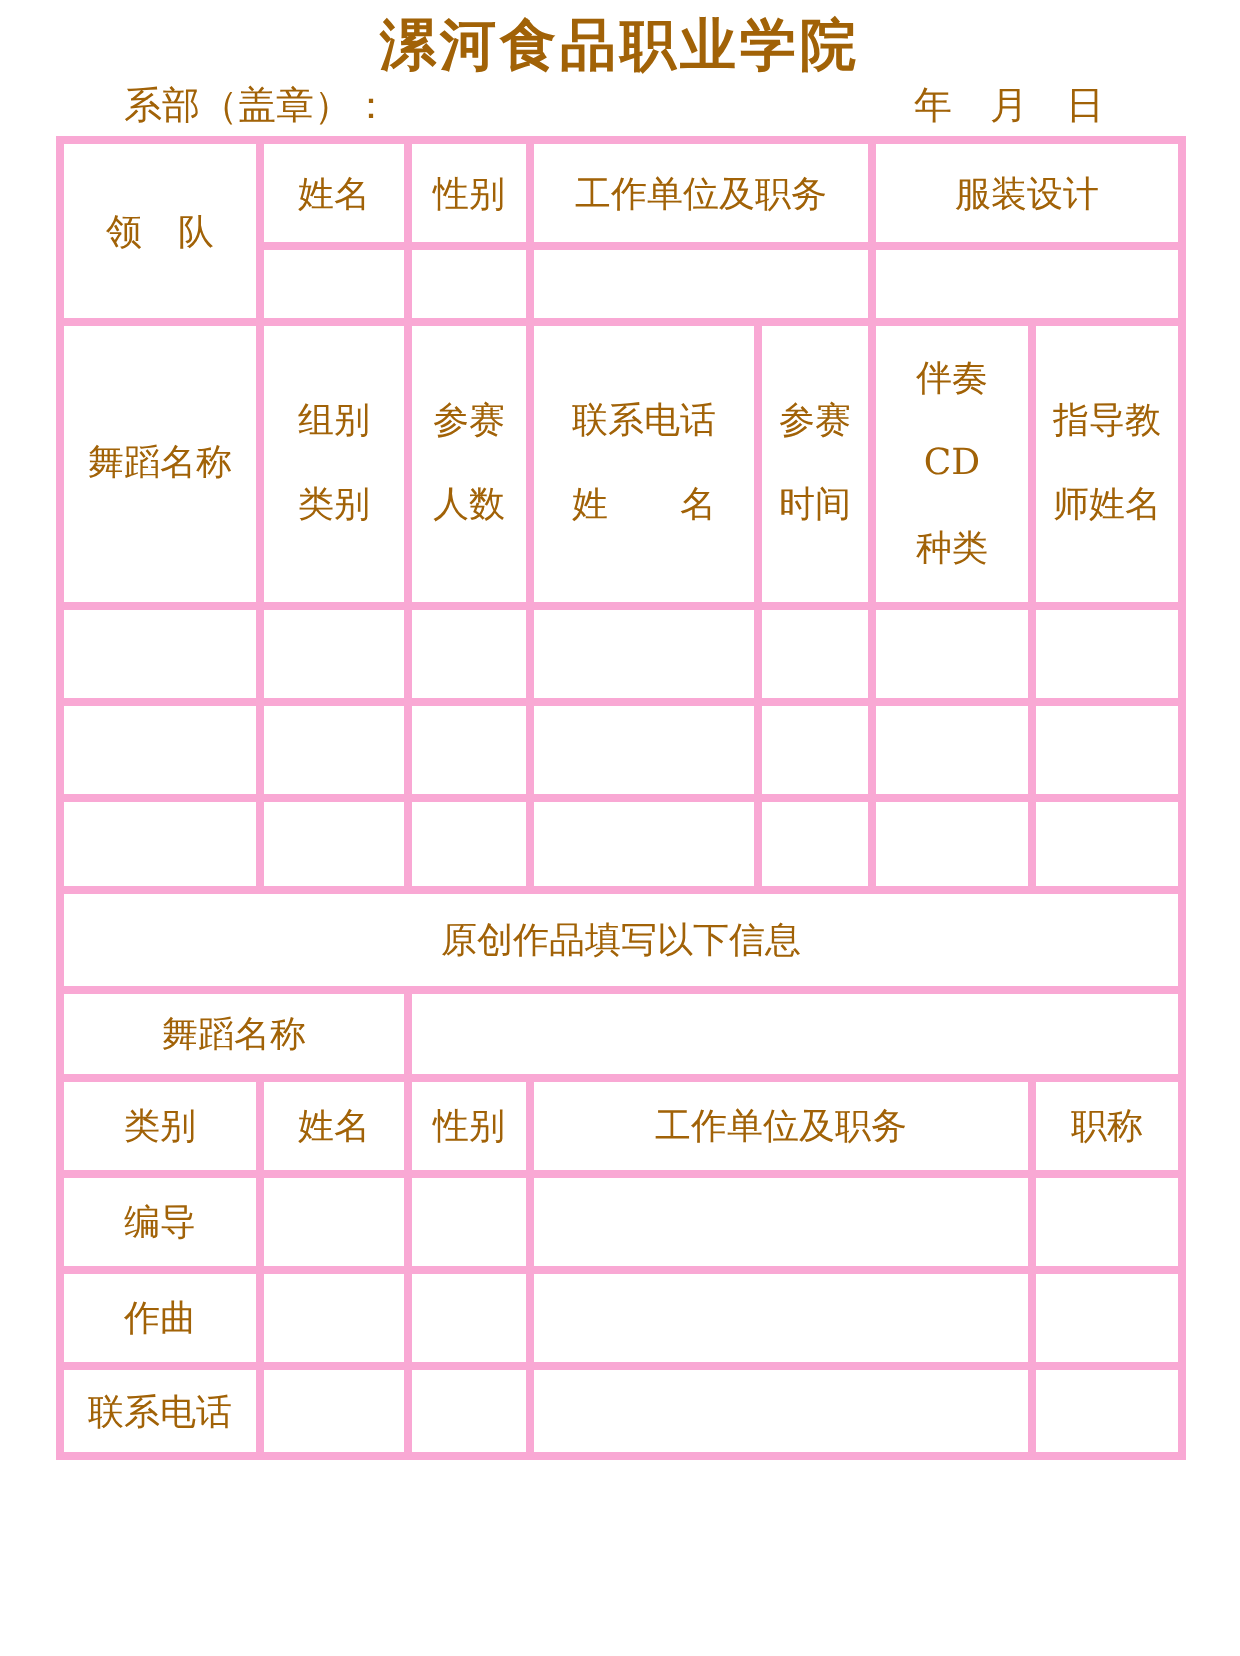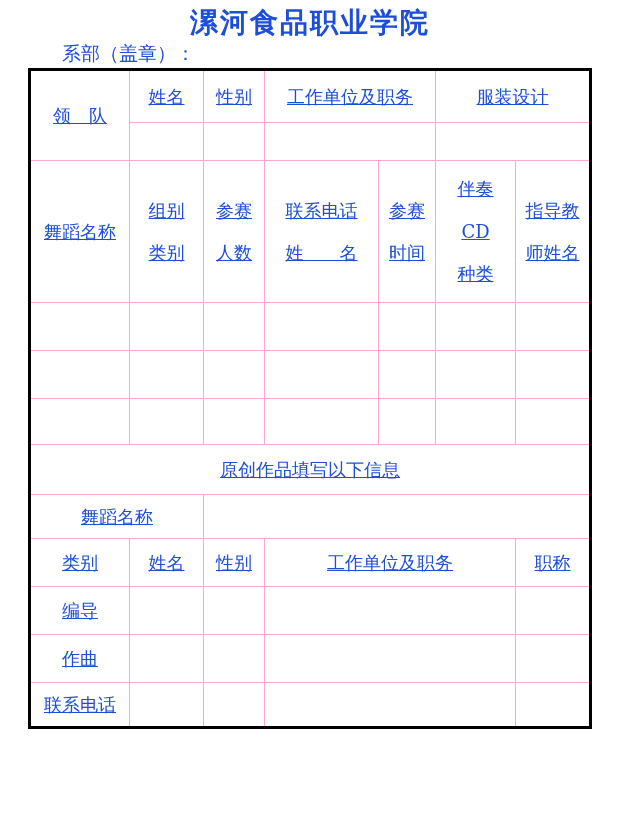--- a/index.html
+++ b/index.html
@@ -5,21 +5,21 @@
   html, body {
     margin: 0;
     padding: 0;
     background: #ffffff;
     width: 620px;
   }
   .page {
     width: 620px;
     height: 736px;
     background: #ffffff;
-    color: #1d4ed8;
+    color: #a16207;
     font-family: "DejaVu Serif", serif;
     box-sizing: border-box;
     overflow: hidden;
   }
   .doc-title {
     margin: 6px 0 2px 0;
     text-align: center;
     font-family: "DejaVu Sans", sans-serif;
     font-weight: 700;
     font-size: 28px;
@@ -46,28 +46,27 @@
     gap: 34px;
   }
   .form-table {
     border-collapse: collapse;
     table-layout: fixed;
     margin-left: 28px;
     width: 564px;
     border: 3px solid #000000;
   }
   .form-table td {
-    border: 1px solid #f9a8d4;
+    border: 4px solid #f9a8d4;
     text-align: center;
     vertical-align: middle;
     font-size: 18px;
     padding: 2px;
     white-space: pre-line;
     overflow: hidden;
-    text-decoration: underline;
   }
   .r1  { height: 53px; }
   .r2  { height: 38px; }
   .r3  { height: 142px; }
   .r3 td { line-height: 2.35; }
   .r4, .r5 { height: 48px; }
   .r6  { height: 46px; }
   .r7  { height: 50px; }
   .r8  { height: 44px; }
   .r9  { height: 48px; }
@@ -76,20 +75,21 @@
 </style>
 </head>
 <body>
 
 <div class="page">
 
   <h1 class="doc-title">漯河食品职业学院</h1>
 
   <div class="meta-row">
     <span>系部（盖章）：</span>
+    <span>年　月　日</span>
   </div>
 
   <table class="form-table">
     <colgroup>
       <col style="width:100px">
       <col style="width:74px">
       <col style="width:61px">
       <col style="width:114px">
       <col style="width:57px">
       <col style="width:80px">

